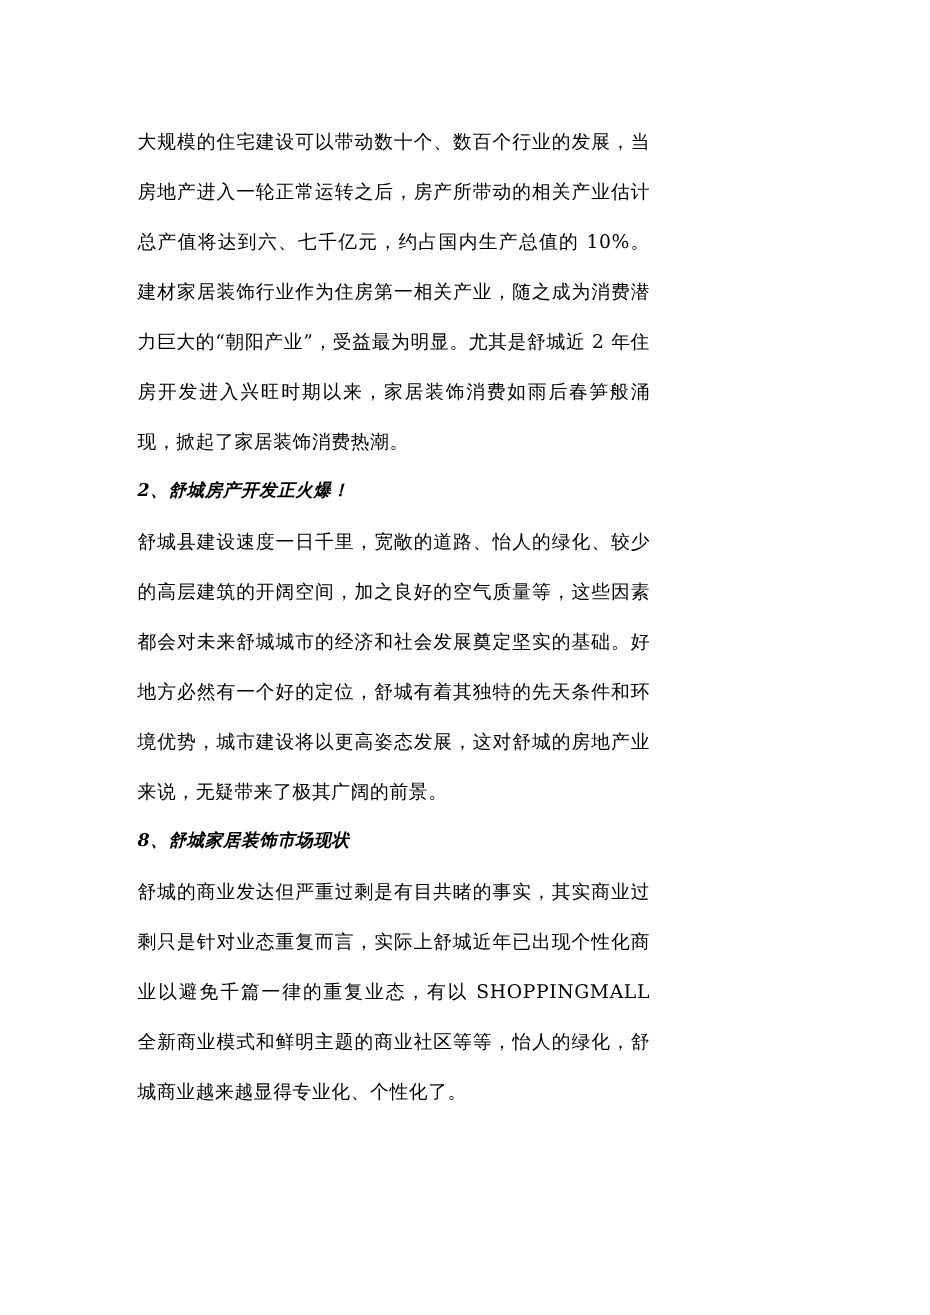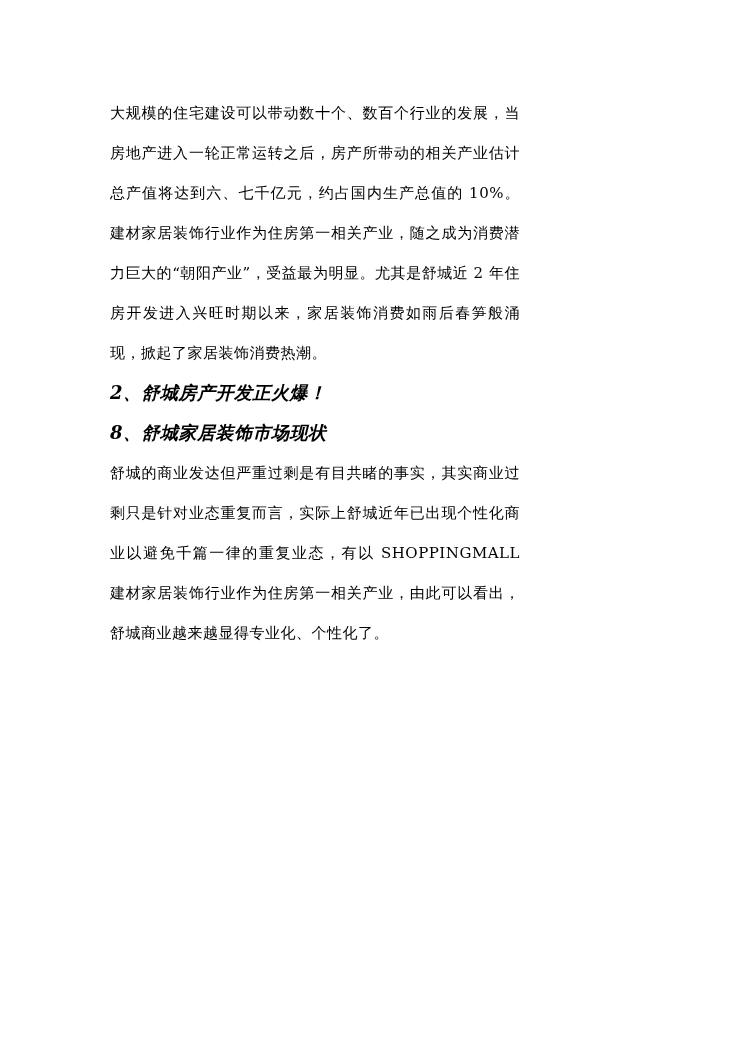--- a/index.html
+++ b/index.html
@@ -24,35 +24,36 @@
   .para {
     font-size: 15px;
     line-height: 40px;
     margin: 0;
     text-align: justify;
     text-justify: inter-ideograph;
     letter-spacing: 0.5px;
     word-break: break-all;
   }
   .heading {
-    font-size: 18px;
+    font-size: 14px;
     line-height: 40px;
     margin: 0;
     font-weight: bold;
     font-style: italic;
     text-align: left;
     letter-spacing: 0.5px;
   }
 </style>
 </head>
 <body>
 
 <div class="page">
   <p class="para">大规模的住宅建设可以带动数十个、数百个行业的发展，当房地产进入一轮正常运转之后，房产所带动的相关产业估计总产值将达到六、七千亿元，约占国内生产总值的 10%。建材家居装饰行业作为住房第一相关产业，随之成为消费潜力巨大的“朝阳产业”，受益最为明显。尤其是舒城近 2 年住房开发进入兴旺时期以来，家居装饰消费如雨后春笋般涌现，掀起了家居装饰消费热潮。</p>
 
   <p class="heading">2、舒城房产开发正火爆！</p>
 
+  <p class="para">舒城县建设速度一日千里，宽敞的道路、怡人的绿化、较少的高层建筑的开阔空间，加之良好的空气质量等，这些因素都会对未来舒城城市的经济和社会发展奠定坚实的基础。好地方必然有一个好的定位，舒城有着其独特的先天条件和环境优势，城市建设将以更高姿态发展，这对舒城的房地产业来说，无疑带来了极其广阔的前景。</p>
 
   <p class="heading">8、舒城家居装饰市场现状</p>
 
-  <p class="para">舒城的商业发达但严重过剩是有目共睹的事实，其实商业过剩只是针对业态重复而言，实际上舒城近年已出现个性化商业以避免千篇一律的重复业态，有以 SHOPPINGMALL 建材家居装饰行业作为住房第一相关产业，由此可以看出，舒城商业越来越显得专业化、个性化了。</p>
+  <p class="para">舒城的商业发达但严重过剩是有目共睹的事实，其实商业过剩只是针对业态重复而言，实际上舒城近年已出现个性化商业以避免千篇一律的重复业态，有以 SHOPPINGMALL 全新商业模式和鲜明主题的商业社区等等，怡人的绿化，舒城商业越来越显得专业化、个性化了。</p>
 
 </div>
 
 </body></html>

